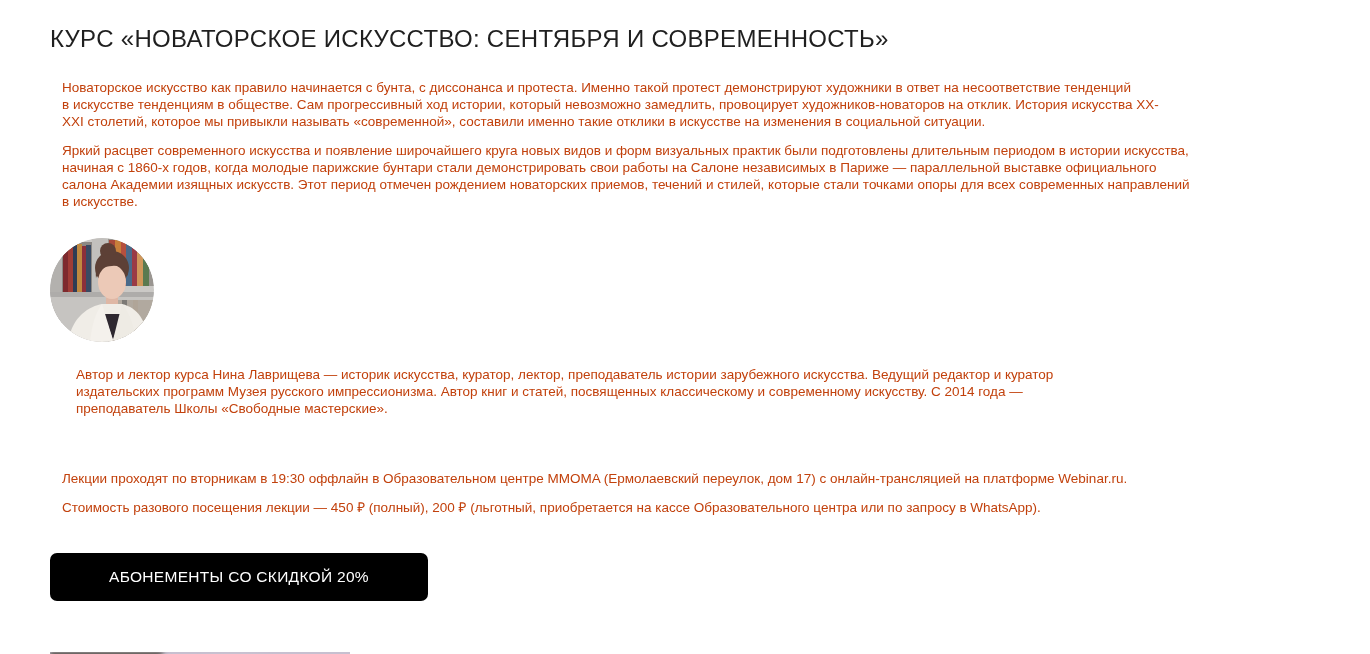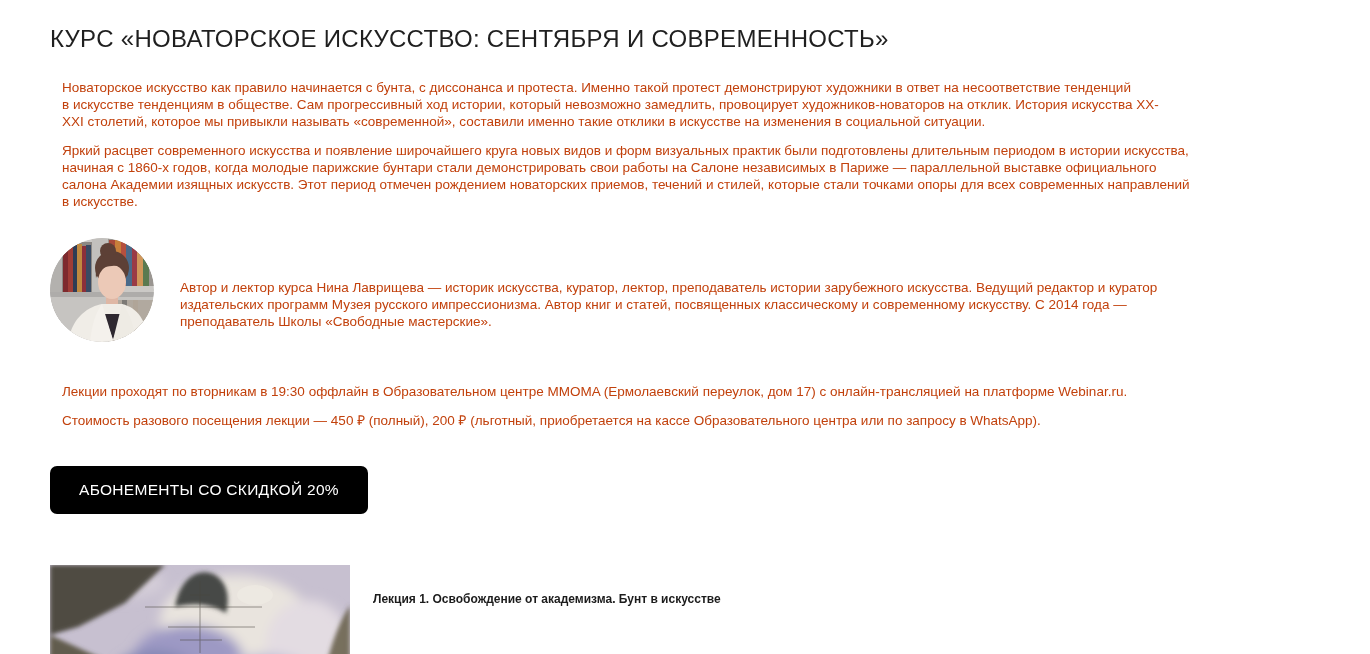--- a/index.html
+++ b/index.html
@@ -17,34 +17,34 @@
     font-weight: 400; color: #1f1f1f; letter-spacing: .3px;
   }
 
   .body-text {
     margin: 12px; font-size: 13.5px; line-height: 17px;
     color: #c2410c; white-space: pre-line; max-width: 1160px;
   }
   .p1 { margin-top: 27px; }
   .p2 { margin-top: 11px; }
 
-  .author-row { display: flex; align-items: flex-end; margin-top: 28px; }
+  .author-row { display: flex; align-items: flex-start; margin-top: 28px; flex-direction: column; }
   .avatar {
     width: 104px; height: 104px; flex: 0 0 104px;
     border-radius: 50%; overflow: hidden;
   }
   .avatar svg { display: block; }
   .bio { margin-left: 26px; padding-top: 12px; }
 
   .info1 { margin-top: 41px; }
   .info2 { margin-top: 12px; }
 
   .cta {
     display: block; margin-top: 37px;
-    width: 318px; height: 48px;
+    width: 378px; height: 48px;
     background: #000000; color: #ffffff;
     border: none; border-radius: 7px;
     font-family: inherit; font-size: 15.5px; font-weight: 400;
     letter-spacing: .3px; cursor: pointer;
   }
 
   .lecture-row { display: flex; align-items: flex-start; margin-top: 51px; }
   .painting { width: 300px; height: 170px; flex: 0 0 300px; }
   .painting svg { display: block; }
   .lecture-text { margin-left: 23px; padding-top: 5px; }

